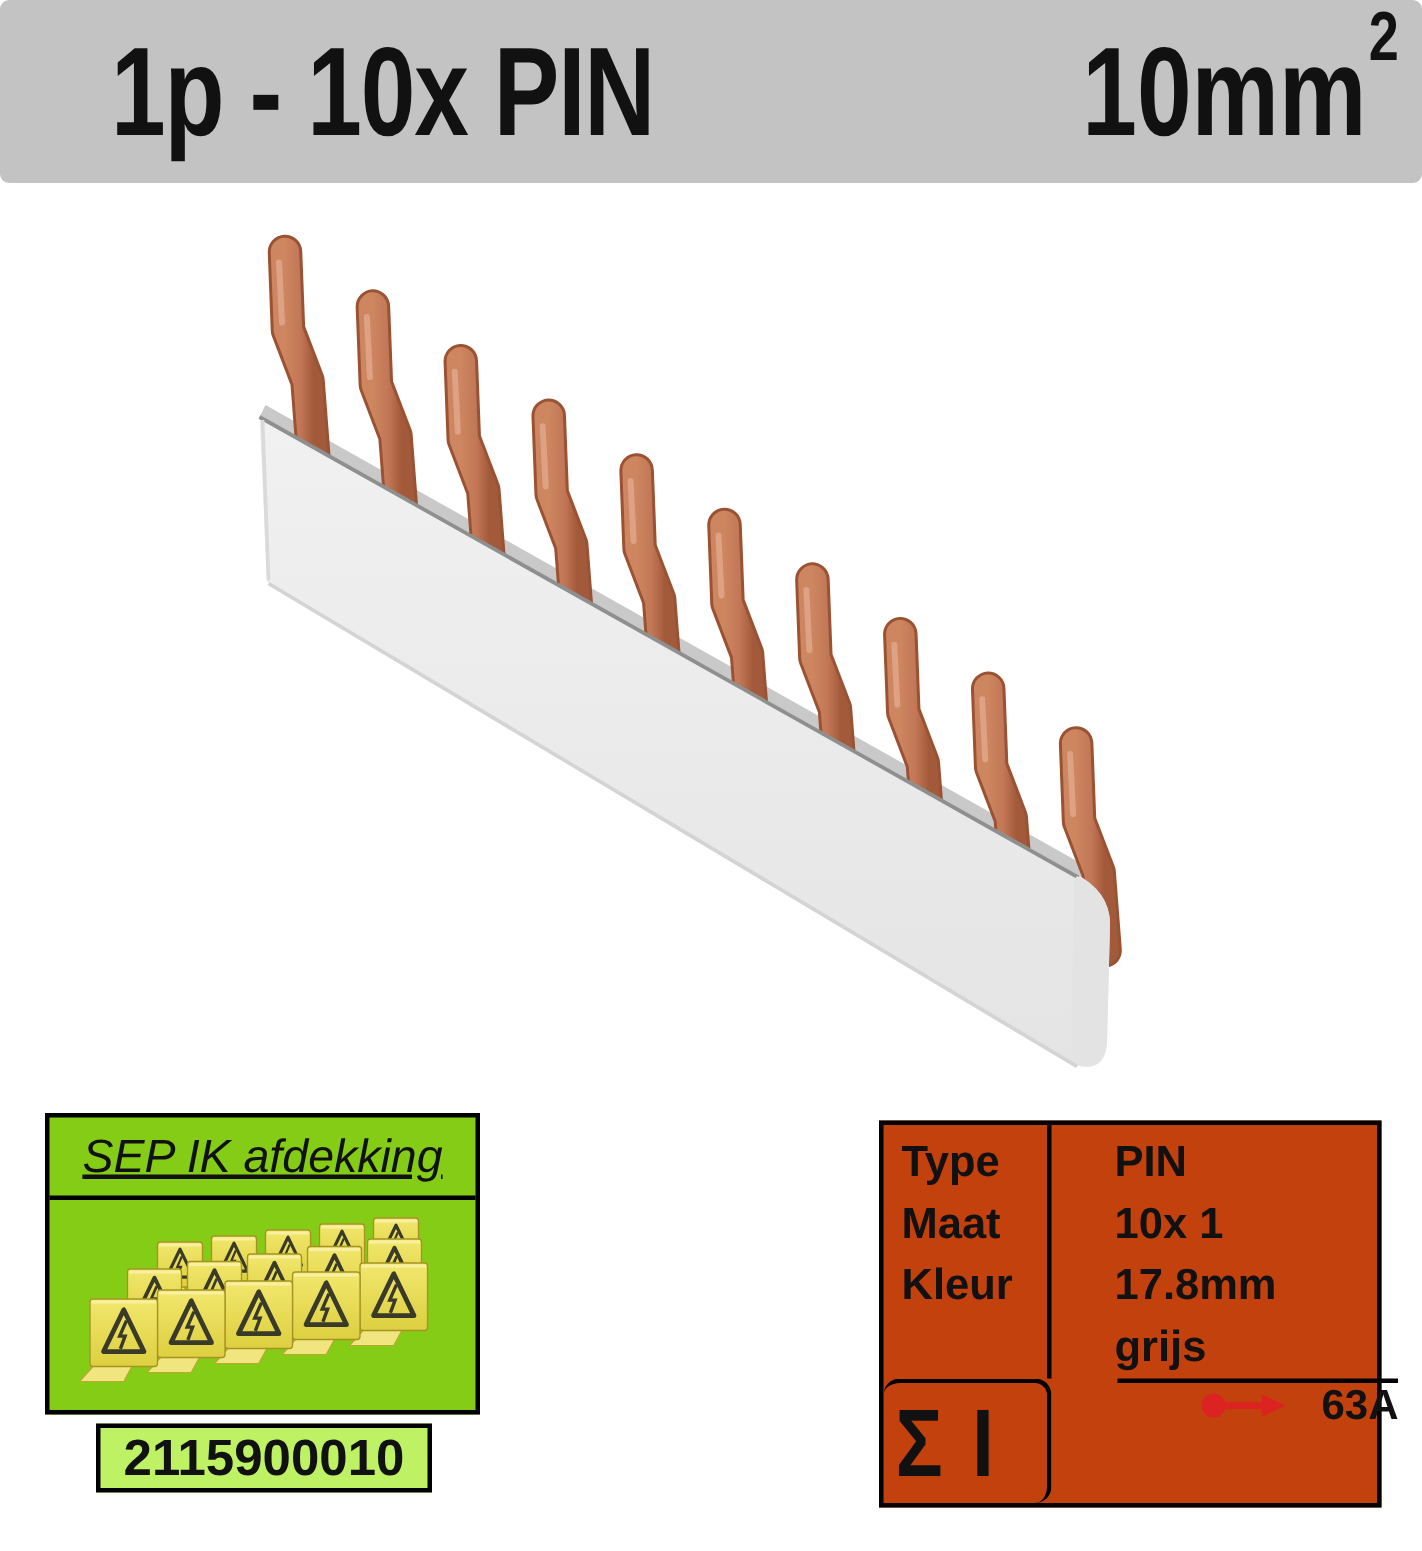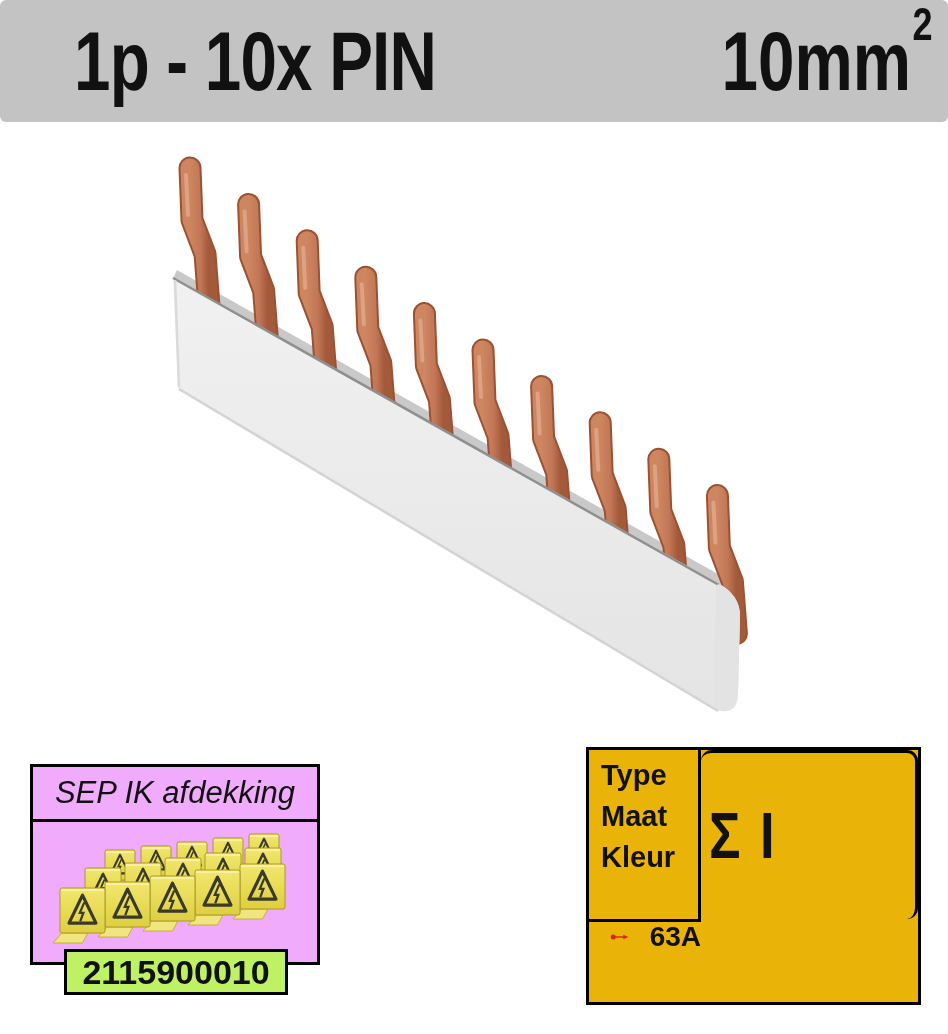--- a/index.html
+++ b/index.html
@@ -22,53 +22,53 @@
   }
   .header-size{
     font-size:84px;font-weight:bold;white-space:nowrap;
     transform:scaleX(.78);transform-origin:right center;
   }
   .header-size sup{font-size:.55em;position:relative;top:-.45em;margin-left:2px;}
   
   .busbar{position:absolute;left:40px;top:150px;}
   
   .acc-box{
-    position:absolute;left:30px;top:764px;width:290px;height:201px;
-    border:3px solid #000;background:#f0abfc;box-sizing:border-box;
+    position:absolute;left:30px;top:742px;width:290px;height:201px;
+    border:3px solid #000;background:#84cc16;box-sizing:border-box;text-decoration:underline;
   }
   .acc-title{
     height:52px;line-height:52px;text-align:center;
     font-style:italic;font-size:31px;border-bottom:3px solid #000;
   }
   .acc-img{display:block;}
   .acc-num{
     position:absolute;left:64px;top:949px;width:218px;height:40px;
     border:3px solid #000;background:#bef264;
     line-height:40px;text-align:center;font-size:34px;font-weight:bold;
   }
   
   .spec{
     position:absolute;left:586px;top:747px;width:335px;height:258px;
-    border:3px solid #000;background:#eab308;box-sizing:border-box;
+    border:3px solid #000;background:#c2410c;box-sizing:border-box;
     display:grid;grid-template-columns:112px 1fr;grid-template-rows:169px 1fr;
   }
   .c-labels{border-right:3px solid #000;padding:5px 0 0 12px;box-sizing:border-box;}
   .c-values{padding:5px 0 0 42px;box-sizing:border-box;}
   .t-row{height:41px;line-height:41px;font-size:29px;font-weight:bold;white-space:nowrap;}
   .c-sum{
     border-right:3px solid #000;border-top:3px solid #000;box-sizing:border-box;
     display:flex;align-items:center;padding-left:8px;border-radius:11px;
   }
   .sum-text{
     font-size:64px;font-weight:bold;word-spacing:6px;white-space:nowrap;
     transform:scaleX(.82);transform-origin:left center;
   }
   .c-ratings{
     border-top:3px solid #000;box-sizing:border-box;
-    display:flex;flex-direction:column;justify-content:flex-start;gap:10px;padding-left:6px;
+    display:flex;flex-direction:row;justify-content:flex-end;gap:10px;padding-left:6px;margin-left:44px;
   }
   .rating-row{display:flex;align-items:center;height:30px;}
   .rating-label{font-size:28px;font-weight:bold;margin-left:20px;}
   .arrow-fill{fill:var(--arrow-red,#dd2222);}
   .arrow-stroke{stroke:var(--arrow-red,#dd2222);}
 </style>
 </head>
 <body>
 
 <div class="header">
@@ -252,20 +252,26 @@
   </svg>
 </div>
 <div class="acc-num">2115900010</div>
 
 <div class="spec">
   <div class="c-labels">
     <div class="t-row">Type</div>
     <div class="t-row">Maat</div>
     <div class="t-row">Kleur</div>
   </div>
+  <div class="c-values">
+    <div class="t-row">PIN</div>
+    <div class="t-row">10x 1</div>
+    <div class="t-row">17.8mm</div>
+    <div class="t-row">grijs</div>
+  </div>
   <div class="c-sum">
     <span class="sum-text">Σ I</span>
   </div>
   <div class="c-ratings">
     <div class="rating-row">
       <svg width="110" height="22" viewBox="0 0 110 22">
         <circle class="arrow-fill" cx="58" cy="11" r="8"></circle>
         <line class="arrow-stroke" x1="58" y1="11" x2="92" y2="11" stroke-width="4.5"></line>
         <polygon class="arrow-fill" points="90,3.5 106,11 90,18.5"></polygon>
       </svg>

